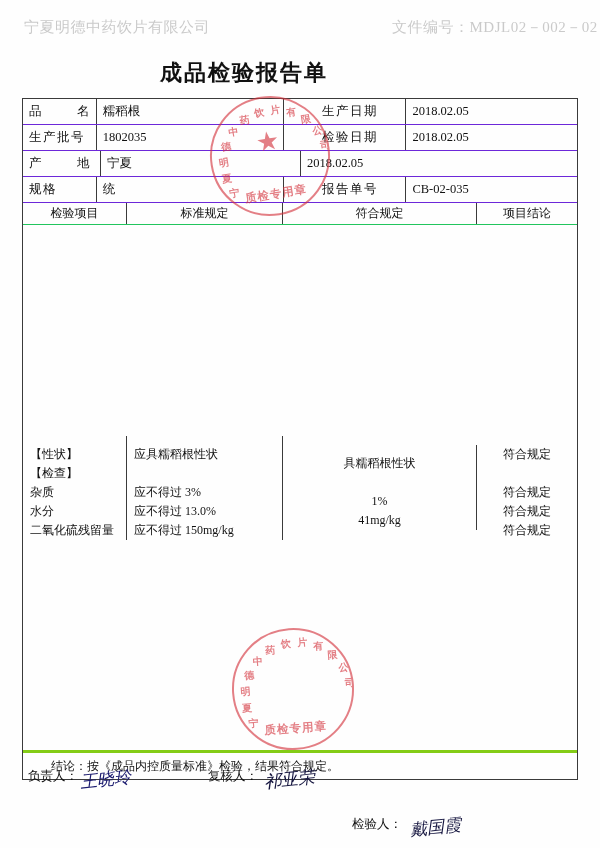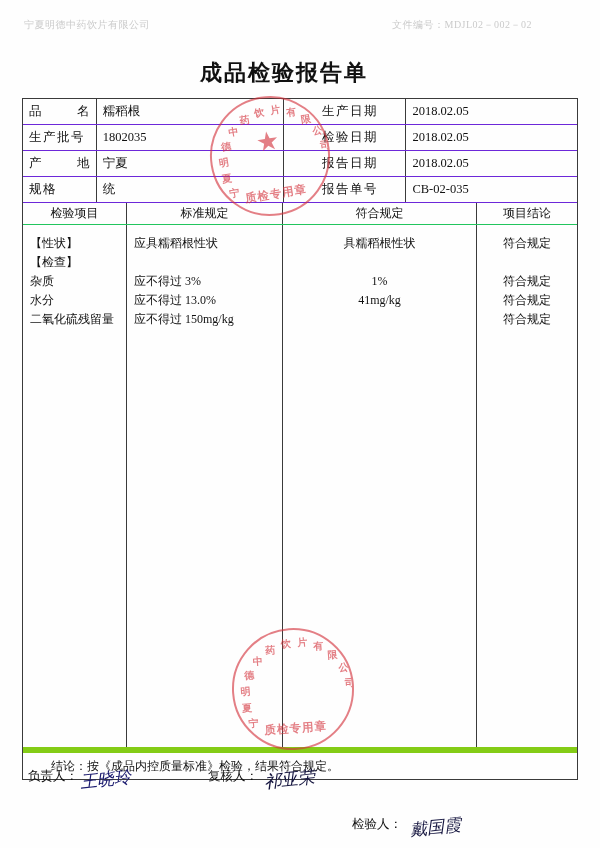--- a/index.html
+++ b/index.html
@@ -24,21 +24,21 @@
     background: #fefefe;
   }
 
   
   .top-faint {
     position: absolute;
     top: 18px;
     left: 0;
     width: 600px;
     height: 14px;
-    font-size: 10px;
+    font-size: 15px;
     color: #b9b9b9;
     opacity: 0.75;
     text-decoration: underline;
   }
   .top-faint .left {
     position: absolute;
     left: 24px;
     top: 0;
     letter-spacing: 0.5px;
   }
@@ -52,21 +52,20 @@
   .doc-title {
     position: absolute;
     top: 58px;
     left: 0;
     width: 488px;
     text-align: center;
     font-size: 22px;
     font-weight: bold;
     letter-spacing: 2px;
     font-family: "Liberation Serif", "DejaVu Serif", serif;
-    margin-left: 40px;
   }
 
   
   .tbl {
     position: absolute;
     left: 22px;
     top: 98px;
     width: 556px;
     border: 1px solid #3a3a3a;
     box-sizing: border-box;
@@ -125,23 +124,24 @@
 
   .c1 { width: 104px; }
   .c2 { width: 156px; }
   .c3 { width: 194px; }
   .c4 { width: 100px; }
 
   
   .res-body {
     display: flex;
     height: 528px;
-    border-bottom: 6px solid #84cc16;
+    border-bottom: 3px solid #84cc16;
     box-sizing: border-box;
     position: relative;
+    align-items: center;
   }
   .res-col {
     box-sizing: border-box;
     border-right: 1px solid #3a3a3a;
     padding-top: 9px;
     font-size: 12px;
     position: relative;
   }
   .res-col:last-child { border-right: none; }
 
@@ -274,21 +274,20 @@
     <div class="row">
       <div class="cell lbl sp-1">生产批号</div>
       <div class="cell val mono-num">1802035</div>
       <div class="cell lbl2 sp-1">检验日期</div>
       <div class="cell val2 mono-num">2018.02.05</div>
     </div>
 
     <div class="row">
       <div class="cell lbl sp-2">产　　地</div>
       <div class="cell val">宁夏</div>
-      <div class="cell lbl2 sp-1">报告日期</div>
       <div class="cell val2 mono-num">2018.02.05</div>
     </div>
 
     <div class="row">
       <div class="cell lbl sp-1">规格</div>
       <div class="cell val">统</div>
       <div class="cell lbl2 sp-1">报告单号</div>
       <div class="cell val2 mono-num">CB-02-035</div>
     </div>
 

